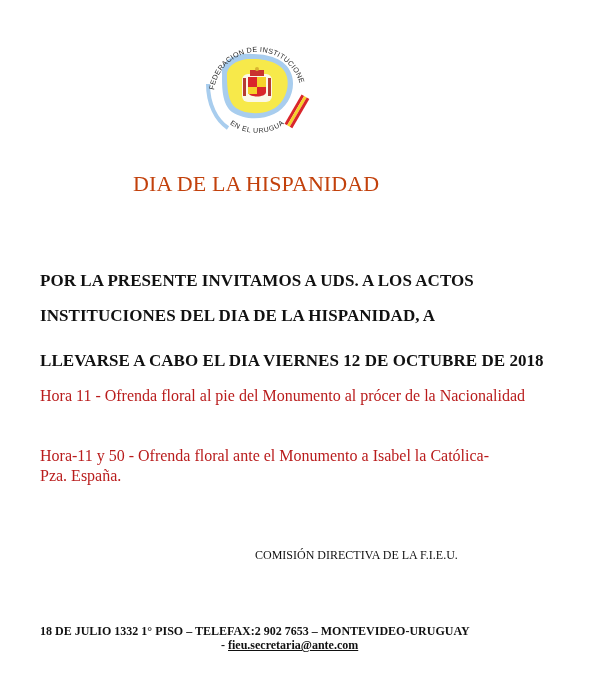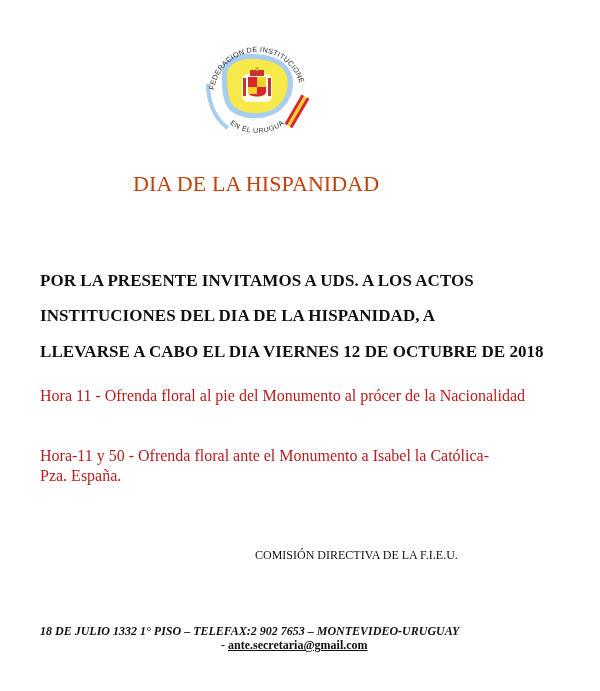--- a/index.html
+++ b/index.html
@@ -4,21 +4,21 @@
   <style>
     html, body { margin: 0; padding: 0; background: #ffffff; }
     body { width: 600px; height: 691px; position: relative; overflow: hidden;
            font-family: "Liberation Serif", "DejaVu Serif", serif; color: #111; }
     .abs { position: absolute; white-space: nowrap; }
     #logo { left: 200px; top: 24px; width: 112px; height: 118px; }
     .title { left: 133px; top: 171px; font-size: 22px; color: #c2410c; letter-spacing: 0.1px; }
     .bold-line { left: 40px; font-size: 17px; font-weight: bold; color: #111; letter-spacing: 0.05px; margin-top: 33px; }
     .para { left: 40px; font-size: 16px; line-height: 20px; color: #b91c1c; white-space: normal; width: 555px; }
     .sig { left: 255px; top: 548px; font-size: 12px; }
-    .footer { left: 40px; top: 624px; font-size: 12px; font-weight: bold; color: #111; font-style: italic; }
+    .footer { left: 40px; top: 624px; font-size: 12px; font-weight: bold; color: #111; }
     .footer2 { left: 221px; top: 638px; font-size: 12px; font-weight: bold; }
     .email { text-decoration: underline; color: #111; }
   </style>
 </head>
 <body>
 
 <div id="logo" class="abs">
   <svg width="112" height="118" viewBox="0 0 112 118">
     <defs>
       <path id="arcTop" d="M 14 66 A 44 44 0 0 1 100 60"></path>
@@ -54,29 +54,29 @@
     <text font-size="7" font-family="Liberation Sans, sans-serif" fill="#2a2a2a" letter-spacing="0.5">
       <textPath href="#arcBot">EN EL URUGUAY</textPath>
     </text>
   </svg>
 </div>
 
 <div class="abs title">DIA DE LA HISPANIDAD</div>
 
 <div class="abs bold-line" style="top:238px;">POR  LA  PRESENTE  INVITAMOS A UDS. A LOS ACTOS</div>
 <div class="abs bold-line" style="top:273px;">INSTITUCIONES DEL DIA DE LA HISPANIDAD,  A</div>
-<div class="abs bold-line" style="top:309px;">LLEVARSE A CABO EL DIA VIERNES 12 DE OCTUBRE DE 2018</div>
+<div class="abs bold-line" style="top:318px;">LLEVARSE A CABO EL DIA VIERNES 12 DE OCTUBRE DE 2018</div>
 
 <div class="abs para" style="top:386px;">
   <div>Hora 11 - Ofrenda floral al pie del Monumento al prócer de la Nacionalidad</div>
 </div>
 
 <div class="abs para" style="top:446px;">
   <div>Hora-11 y 50 - Ofrenda floral ante el Monumento a Isabel la Católica-</div>
   <div>Pza. España.</div>
 </div>
 
 <div class="abs sig">COMISIÓN DIRECTIVA DE LA F.I.E.U.</div>
 
 <div class="abs footer">18 DE JULIO 1332 1° PISO – TELEFAX:2  902 7653 – MONTEVIDEO-URUGUAY</div>
 <div class="abs footer2">
-  <span>- </span><a class="email">ante.secretaria@gmail.com</a>
+  <span>- </span><a class="email">fieu.secretaria@ante.com</a>
 </div>
 
 </body></html>

